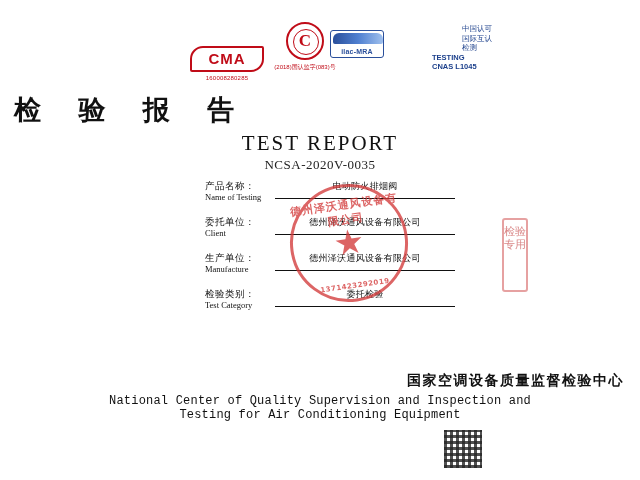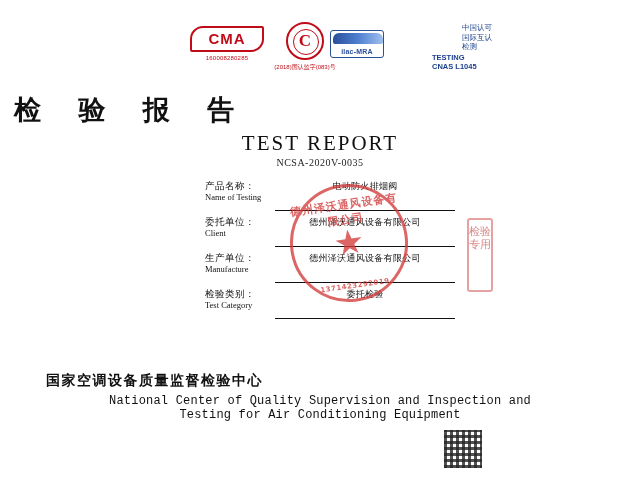--- a/index.html
+++ b/index.html
@@ -28,21 +28,21 @@
     left: 0;
     width: 640px;
     height: 66px;
   }
   .logo {
     position: absolute;
     text-align: center;
   }
 
   
-  .logo-ma { left: 190px; top: 12px; width: 74px; }
+  .logo-ma { left: 190px; top: 32px; width: 74px; }
   .ma-mark {
     display: block;
     width: 74px;
     height: 26px;
     border: 2px solid #c00c18;
     border-radius: 13px 2px 13px 2px;
     box-sizing: border-box;
     color: #c00c18;
     font-family: "Liberation Sans", sans-serif;
     font-weight: bold;
@@ -150,21 +150,21 @@
   
   .logo-cnastxt { left: 432px; top: 10px; width: 90px; text-align: left; }
   .cnastxt-line {
     display: block;
     color: #1b3f8b;
     font-family: "Liberation Sans", sans-serif;
     font-size: 7.5px;
     line-height: 9.5px;
     font-weight: bold;
   }
-  .cnastxt-line.zh { font-family: Liberation Mono, monospace; font-weight: normal; font-size: 7.5px; padding-left: 30px; }
+  .cnastxt-line.zh { font-family: Liberation Sans, sans-serif; font-weight: normal; font-size: 7.5px; padding-left: 30px; }
 
   
   .title-zh {
     position: absolute;
     top: 92px;
     left: 0; right: 0;
     font-family: "DejaVu Sans", sans-serif;
     font-size: 27px;
     font-weight: bold;
     letter-spacing: 14px;
@@ -180,21 +180,21 @@
     font-size: 21px;
     letter-spacing: 2px;
     color: #111;
   }
   .report-no {
     position: absolute;
     top: 157px;
     left: 0; right: 0;
     text-align: center;
     font-family: "Liberation Serif", serif;
-    font-size: 10px;
+    font-size: 13px;
     letter-spacing: 0.5px;
     color: #222;
   }
 
   
   .fields {
     position: absolute;
     top: 180px;
     left: 205px;
     width: 250px;
@@ -226,32 +226,32 @@
   }
   .field-value {
     position: absolute;
     left: 70px;
     top: 0;
     width: 180px;
     text-align: center;
     font-family: "DejaVu Sans", sans-serif;
     font-size: 9px;
     color: #111;
-    padding-bottom: 17px;
+    padding-bottom: 5px;
     border-bottom: 1px solid #111;
     line-height: 13px;
     letter-spacing: 0.3px;
   }
 
   
   .org-zh {
     position: absolute;
     top: 372px;
-    left: 0; right: 0;
-    text-align: left;
+    left: 0; right: 16px;
+    text-align: right;
     font-family: "DejaVu Sans", sans-serif;
     font-size: 14px;
     font-weight: bold;
     letter-spacing: 1.5px;
     color: #111;
     padding-left: 46px;
   }
   .org-en1, .org-en2 {
     position: absolute;
     left: 0; right: 0;
@@ -299,21 +299,21 @@
     text-align: center;
     color: #d33a3a;
     font-family: "DejaVu Sans", sans-serif;
     font-weight: bold;
   }
   .stamp-text-top { top: 10px; font-size: 11px; letter-spacing: 1px; }
   .stamp-text-bottom { bottom: 9px; font-size: 7px; letter-spacing: 0.5px; }
 
   .stamp-side {
     position: absolute;
-    left: 467px;
+    left: 502px;
     top: 218px;
     width: 26px;
     height: 74px;
     border: 2px solid #e08a8a;
     border-radius: 3px;
     color: #d06a6a;
     opacity: 0.8;
     font-family: "DejaVu Sans", sans-serif;
     font-size: 11px;
     line-height: 13px;

